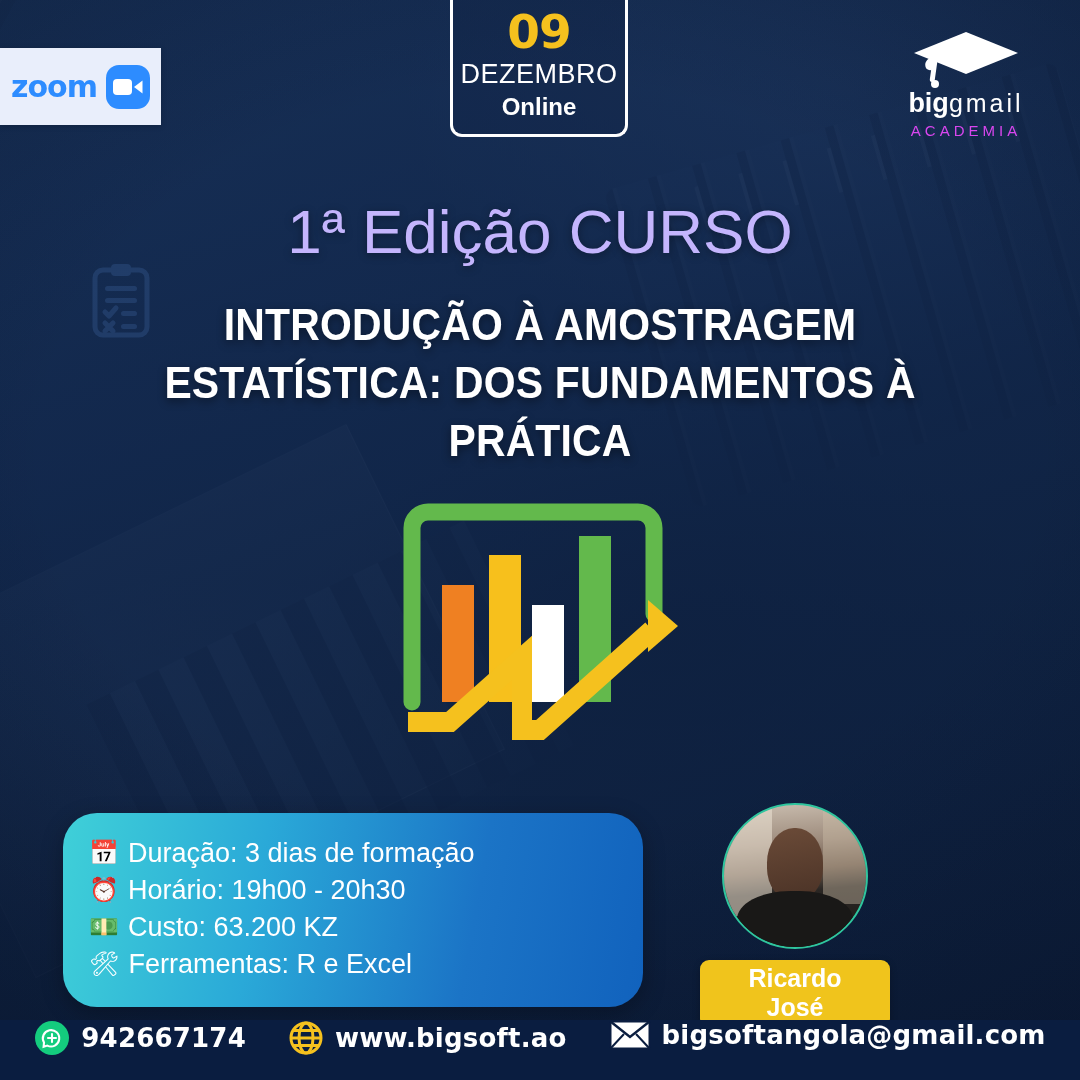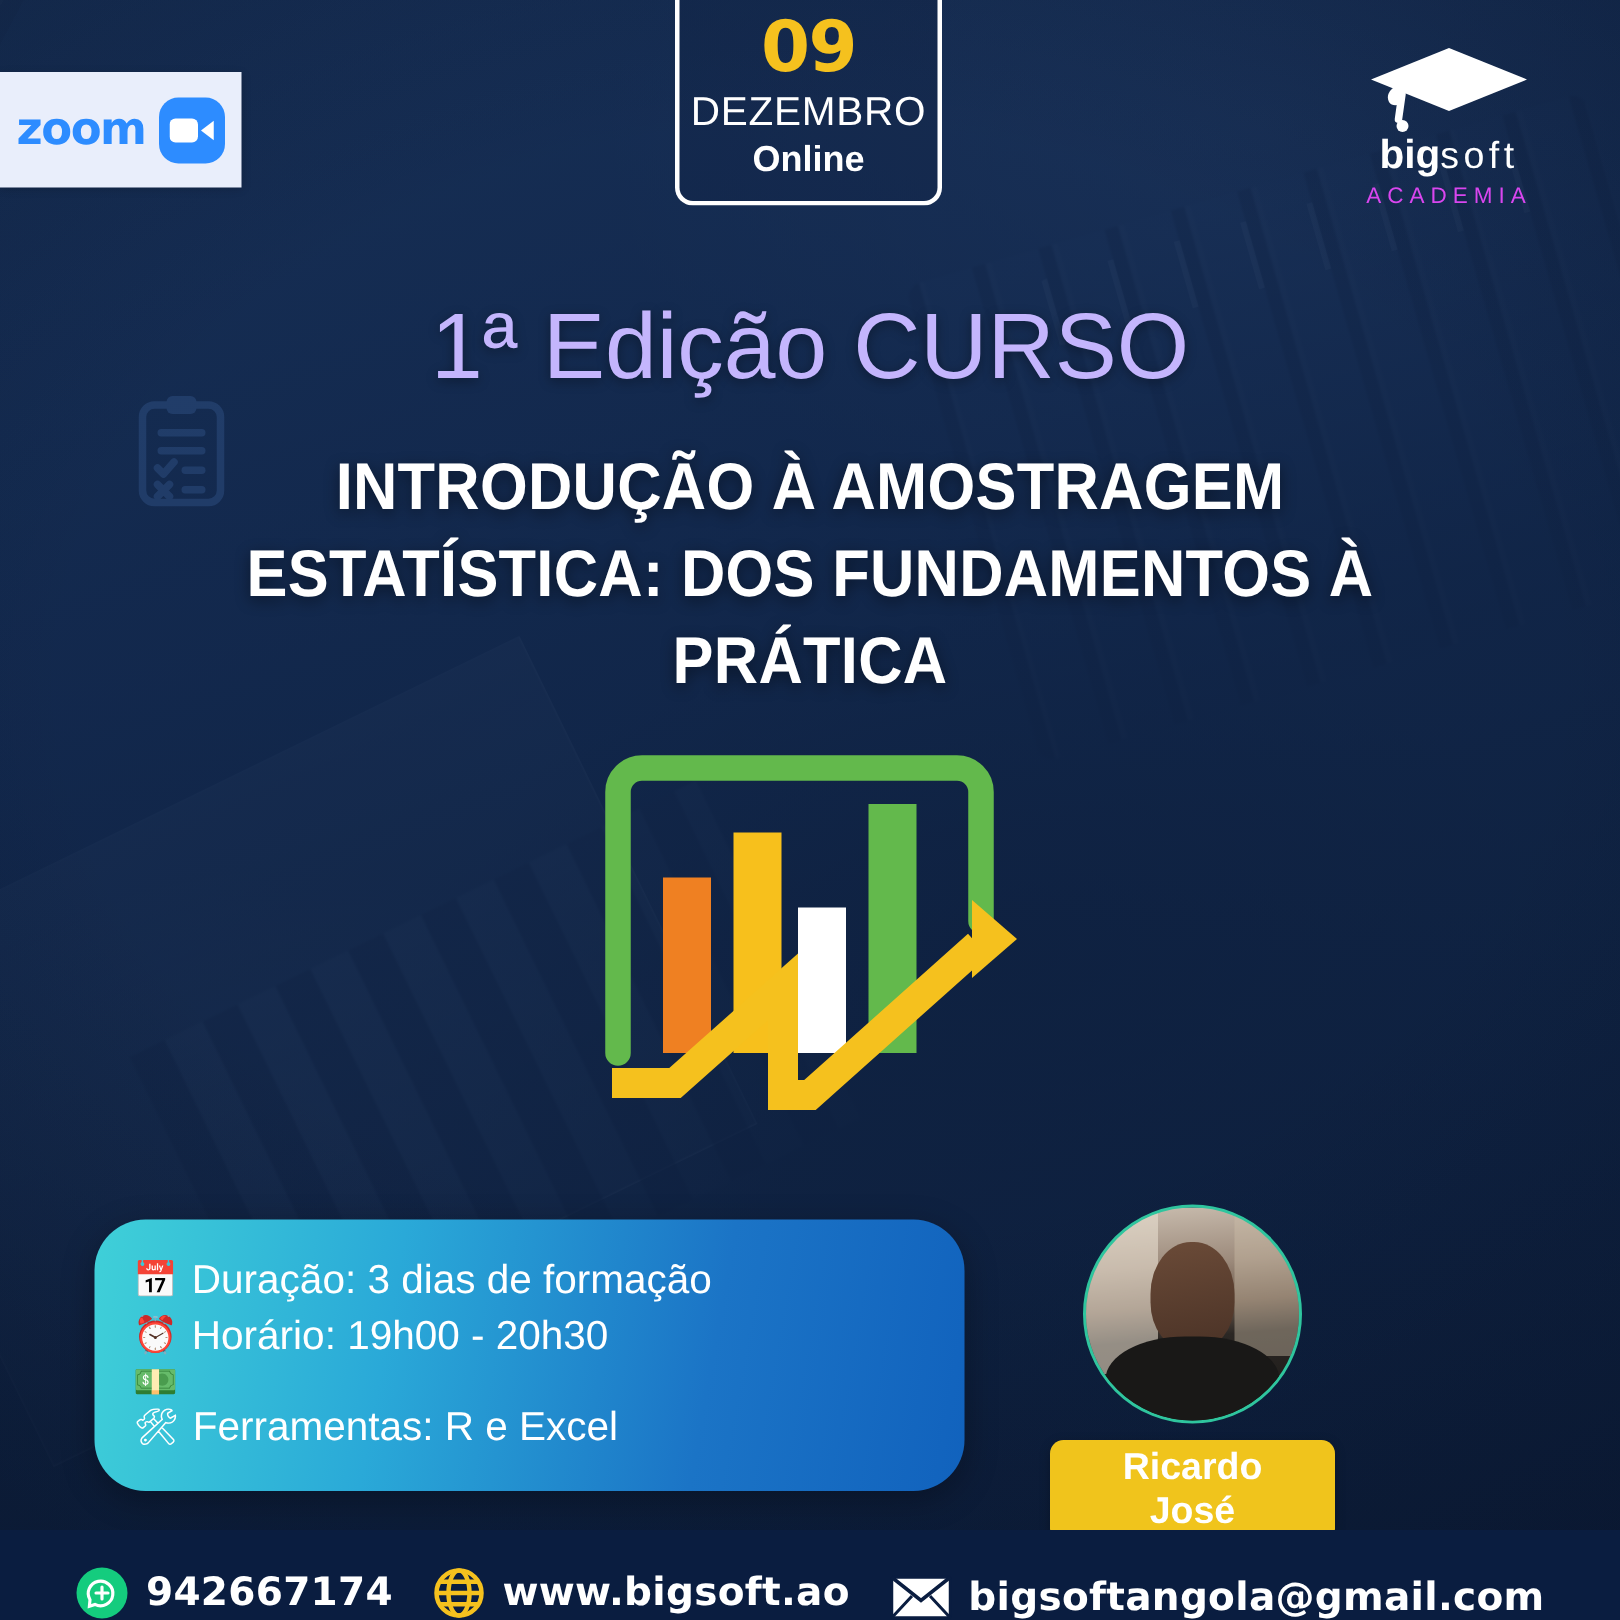--- a/index.html
+++ b/index.html
@@ -197,21 +197,21 @@
     box-shadow:0 2px 7px rgba(0,0,0,.25);
   }
   .role{
     color:#ffffff;font-size:23px;margin-top:9px;font-weight:400;
   }
 
   
   .footer{
     position:absolute;left:0;right:0;bottom:0;height:60px;
     background:#0a1d40;
-    display:flex;align-items:flex-end;justify-content:center;gap:26px;
+    display:flex;align-items:flex-start;justify-content:center;gap:42px;
   }
   .fitem{display:flex;align-items:center;gap:11px;}
   .ftext{
     color:#ffffff;font-size:26px;font-weight:700;letter-spacing:.2px;
     font-family:"DejaVu Sans", sans-serif;
   }
 </style>
 </head>
 <body>
 
@@ -242,21 +242,21 @@
   </div>
 
   <div class="brand">
     <svg class="brand-cap" width="112" height="70" viewBox="0 0 112 70" aria-hidden="true">
       <path d="M56 6 L108 27 L56 48 L4 27 Z" fill="#ffffff"></path>
       <path d="M20 32 C16 34 14 38 16 42 C18 45 23 45 25 41 C27 37 25 33 20 32 Z" fill="#ffffff"></path>
       <rect x="21" y="34" width="5" height="22" rx="2.5" fill="#ffffff" transform="rotate(8 23 45)"></rect>
       <circle cx="25" cy="58" r="4" fill="#ffffff"></circle>
     </svg>
     <div class="brand-name">
-      <span class="b1">big</span><span class="b2">soft</span>
+      <span class="b1">big</span><span class="b2">gmail</span>
     </div>
     <div class="brand-sub">ACADEMIA</div>
   </div>
 
   <div class="edition">1ª Edição CURSO</div>
   <div class="title">INTRODUÇÃO À AMOSTRAGEM ESTATÍSTICA: DOS FUNDAMENTOS À PRÁTICA</div>
 
   <svg class="clipboard-wm" width="58" height="76" viewBox="0 0 58 76" aria-hidden="true">
     <rect x="3" y="8" width="52" height="65" rx="8" fill="none" stroke="#2c4c7e" stroke-width="5"></rect>
     <rect x="19" y="2" width="20" height="12" rx="4" fill="#2c4c7e"></rect>
@@ -282,20 +282,21 @@
     <div class="info-row">
       <span class="info-emoji">📅</span>
       <span>Duração: 3 dias de formação</span>
     </div>
     <div class="info-row">
       <span class="info-emoji">⏰</span>
       <span>Horário: 19h00 - 20h30</span>
     </div>
     <div class="info-row">
       <span class="info-emoji">💵</span>
+      <span>Custo: 63.200 KZ</span>
     </div>
     <div class="info-row">
       <span class="info-emoji">🛠</span>
       <span>Ferramentas: R e Excel</span>
     </div>
   </div>
 
   <div class="instructor">
     <div class="avatar">
       <div class="av-bg-l"></div>

